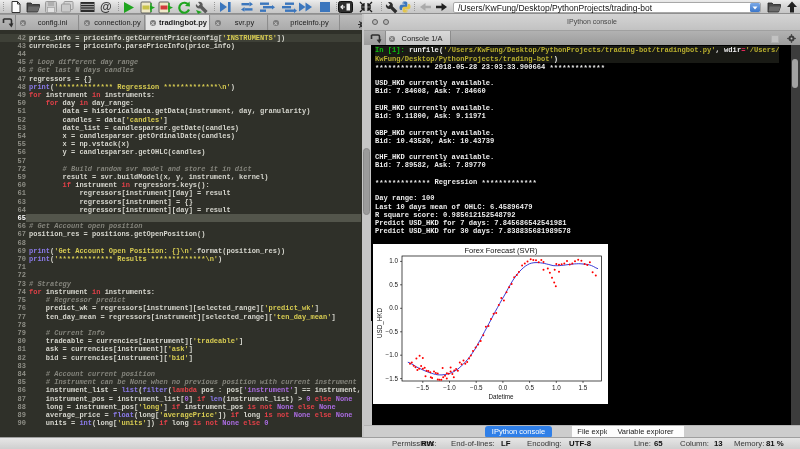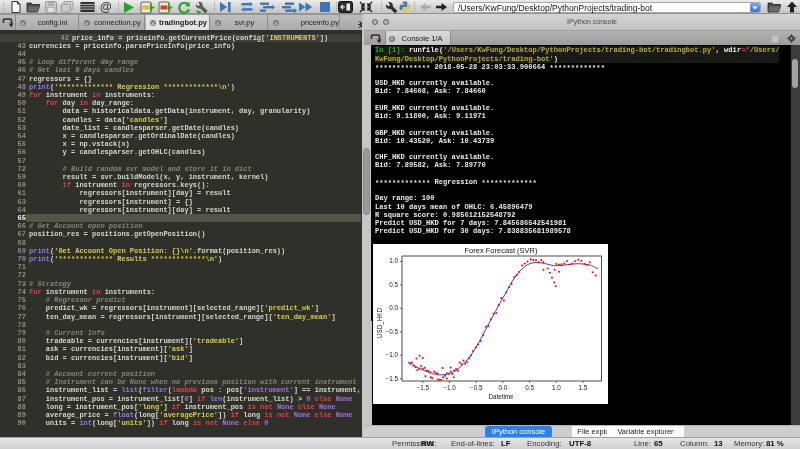--- a/index.html
+++ b/index.html
@@ -18,21 +18,21 @@
 .tclose:after { content:"\00d7"; position:absolute; left:0.7px; top:-4.2px; font-size:7px; color:#d8d8d8; }
 
 #editor { position:absolute; left:0; top:30px; width:362px; height:407px; background:#2f3029; overflow:hidden;
   font-family:"Liberation Mono",monospace; font-size:7px; font-weight:bold; }
 #editor .inner { position:absolute; left:0; top:3.6px; }
 .eline { height:8.21px; line-height:8.21px; white-space:pre; display:flex; }
 .eline .num { display:inline-block; width:26px; text-align:right; color:#8f8f87; flex:none; }
 .eline .code { padding-left:3px; flex:none; }
 .eline.cur { background:linear-gradient(to right,#2f3029 0,#2f3029 26.5px,#53554b 26.5px); }
 .eline.cur .num { color:#fff; }
-.eline.first { background:#3e4037;padding-left:43px; }
+.eline.first { background:#3e4037; }
 i { font-style:normal; }
 .w { color:#d6d6ce; } .k { color:#e04048; } .b { color:#8a7ae8; }
 .s { color:#d8cc52; } .c { color:#84847c; font-style:italic; } .n { color:#aa6be0; }
 
 #split { position:absolute; left:362px; top:14px; width:10px; height:423px; background:#c6c6c6; }
 #ethumb { position:absolute; left:363px; top:148px; width:7px; height:67px; background:#9b9b9b; border:1px solid #8a8a8a; border-radius:4px; }
 
 #rtitle { position:absolute; left:364px; top:14px; width:436px; height:16px; background:linear-gradient(#d4d4d4,#c2c2c2); }
 #rtitle .t { position:absolute; left:20px; right:0; top:0; text-align:center; font-size:7px; color:#474747; line-height:16px; }
 .circ { position:absolute; top:4.5px; width:6px; height:6px; border-radius:50%; background:#b8b8b8; border:1px solid #5f5f5f; }
@@ -183,21 +183,21 @@
   <div id="tabbar">
     <svg class="tbi" style="left:2px;top:3px" width="12" height="11" viewBox="0 0 12 11">
         <path d="M1.5 1 h6.5 q1.5 0 1.5 1.5 V6" fill="none" stroke="#2e2e2e" stroke-width="1.6"></path>
         <path d="M9.5 9.5 L6.6 5.8 l4.8-0.5 z" fill="#2e2e2e"></path>
         <path d="M1.5 1 v4" stroke="#2e2e2e" stroke-width="1.6"></path>
       </svg>
     <div class="tab" style="left:15px;width:64px;border-left:1px solid #8d8d8d;"><span class="tclose"></span>config.ini</div>
     <div class="tab" style="left:80px;width:65px;"><span class="tclose"></span>connection.py</div>
     <div class="tab active" style="left:146px;width:64px;"><span class="tclose"></span>tradingbot.py</div>
     <div class="tab" style="left:211px;width:57px;"><span class="tclose"></span>svr.py</div>
-    <div class="tab" style="left:269px;width:71px;text-align:right;"><span class="tclose"></span>priceinfo.py</div>
+    <div class="tab" style="left:269px;width:71px;"><span class="tclose"></span>priceinfo.py</div>
     <svg class="tbi" style="left:358px;top:5px" width="9" height="9" viewBox="0 0 9 9">
         <circle cx="4.5" cy="4.5" r="2.6" fill="#2e2e2e"></circle>
         <path d="M4.5 0 v2 M4.5 7 v2 M0 4.5 h2 M7 4.5 h2 M1.3 1.3 l1.5 1.5 M6.2 6.2 l1.5 1.5 M7.7 1.3 l-1.5 1.5 M2.8 6.2 l-1.5 1.5" stroke="#2e2e2e" stroke-width="1.1"></path>
         <circle cx="4.5" cy="4.5" r="0.9" fill="#b4b4b4"></circle>
       </svg>
   </div>
   <div id="editor">
       <div class="inner">
 <div class="eline first"><span class="num">42</span><span class="code"><i class="w">price_info = priceinfo.getCurrentPrice(config[</i><i class="s">'INSTRUMENTS'</i><i class="w">])</i></span></div>
 <div class="eline"><span class="num">43</span><span class="code"><i class="w">currencies = priceinfo.parsePriceInfo(price_info)</i></span></div>

